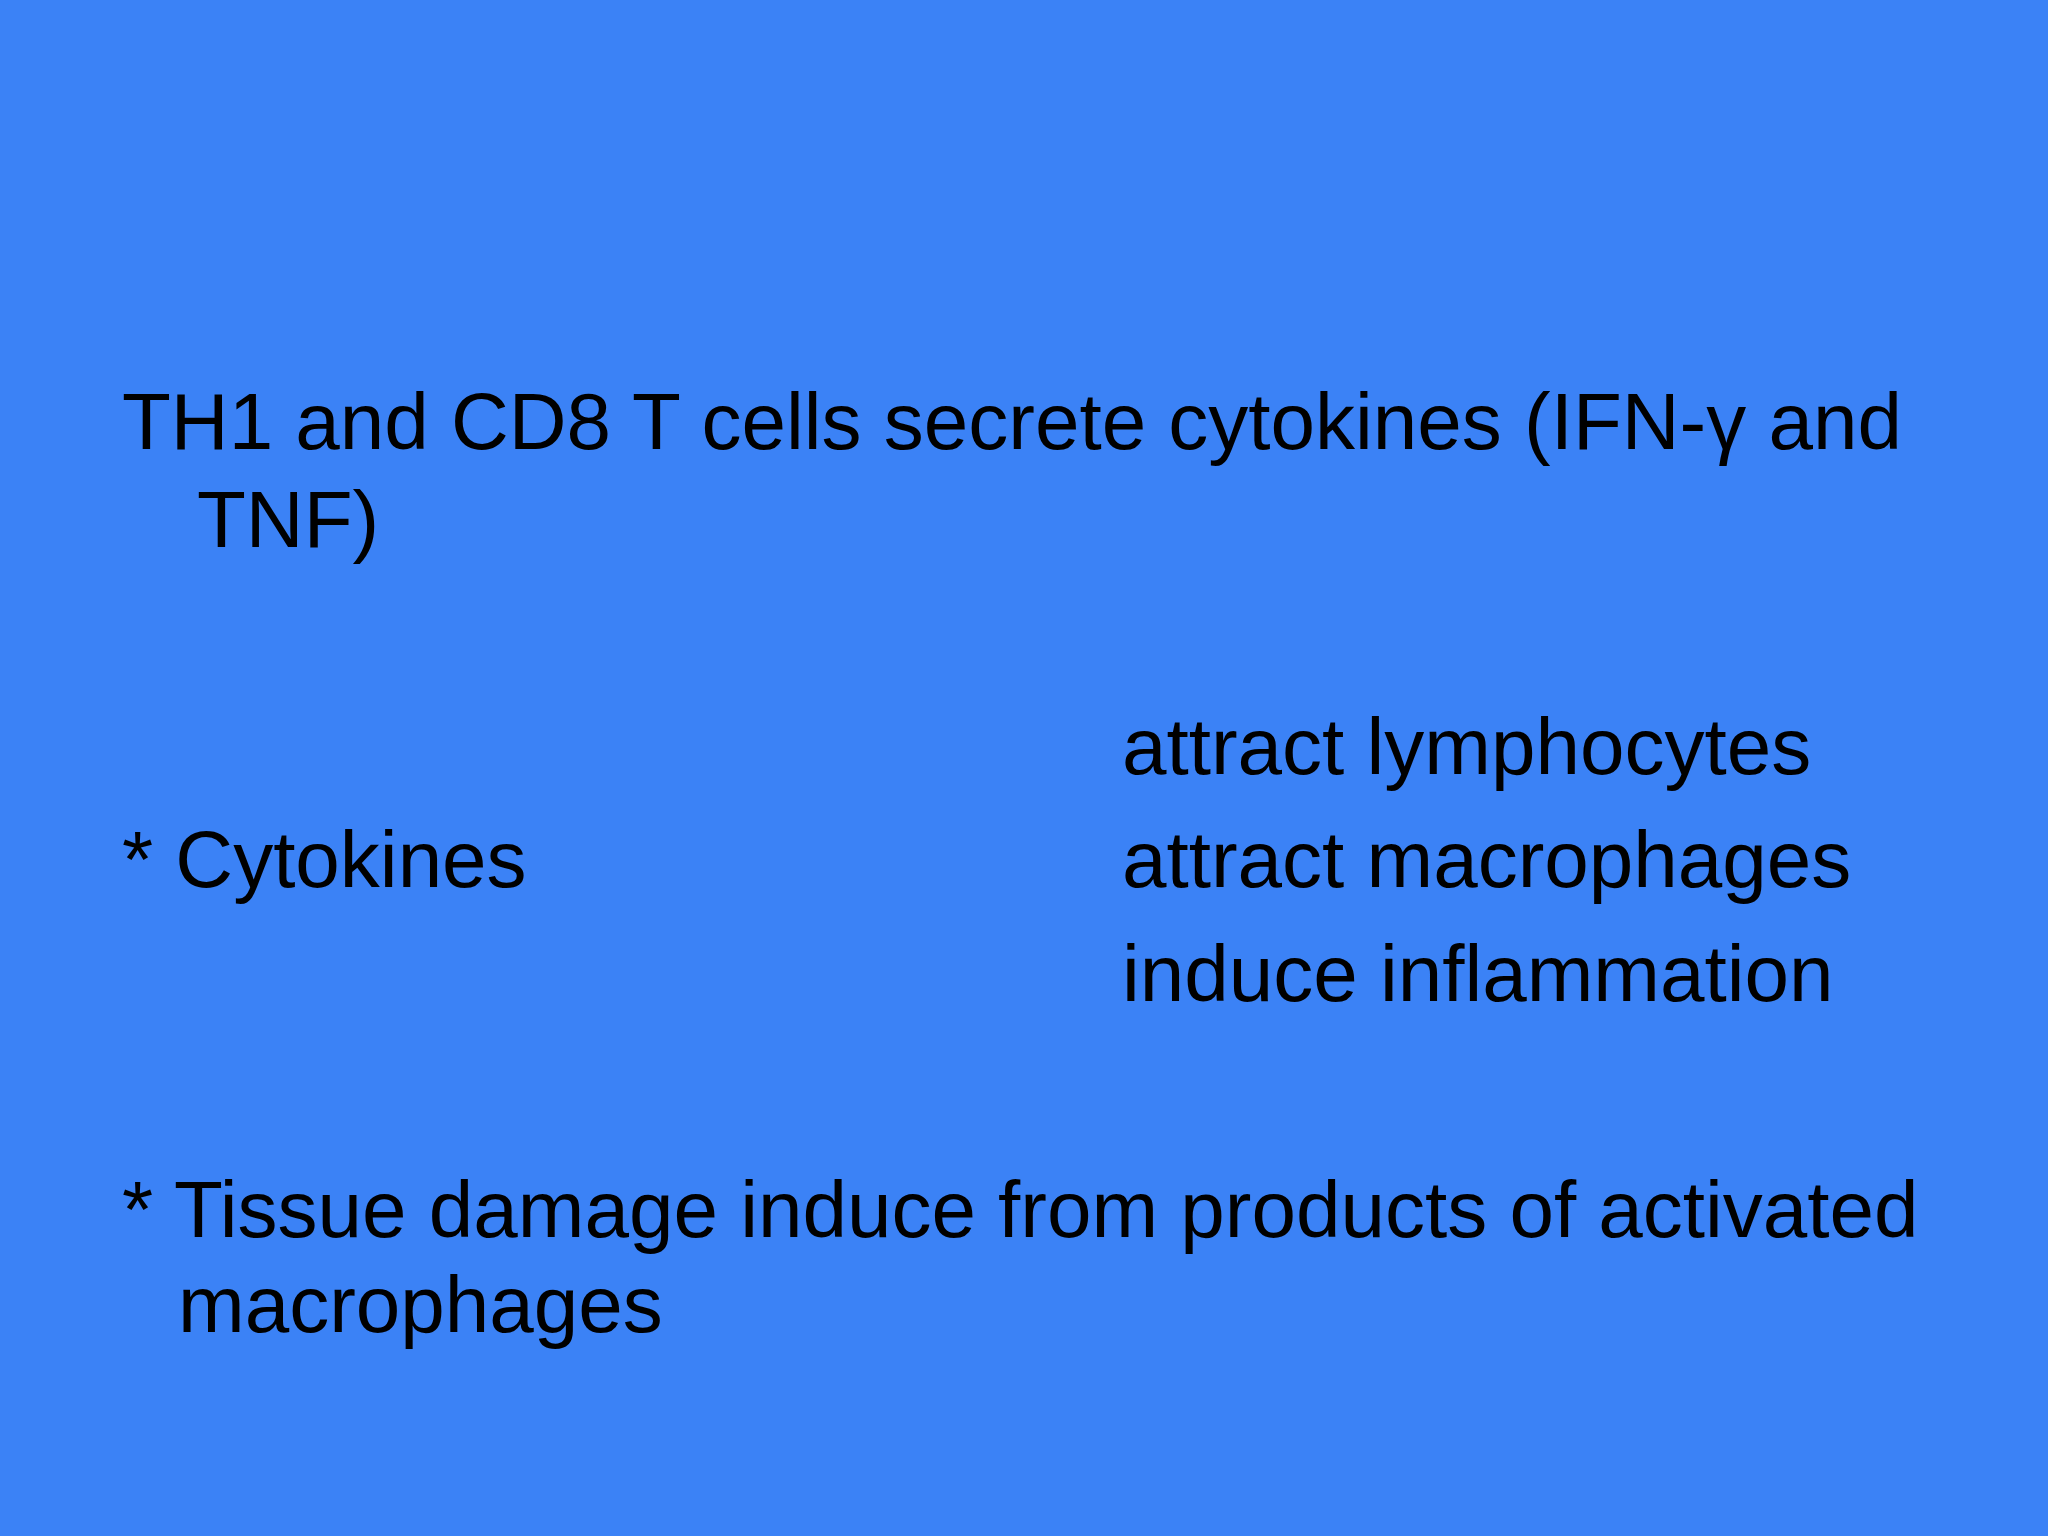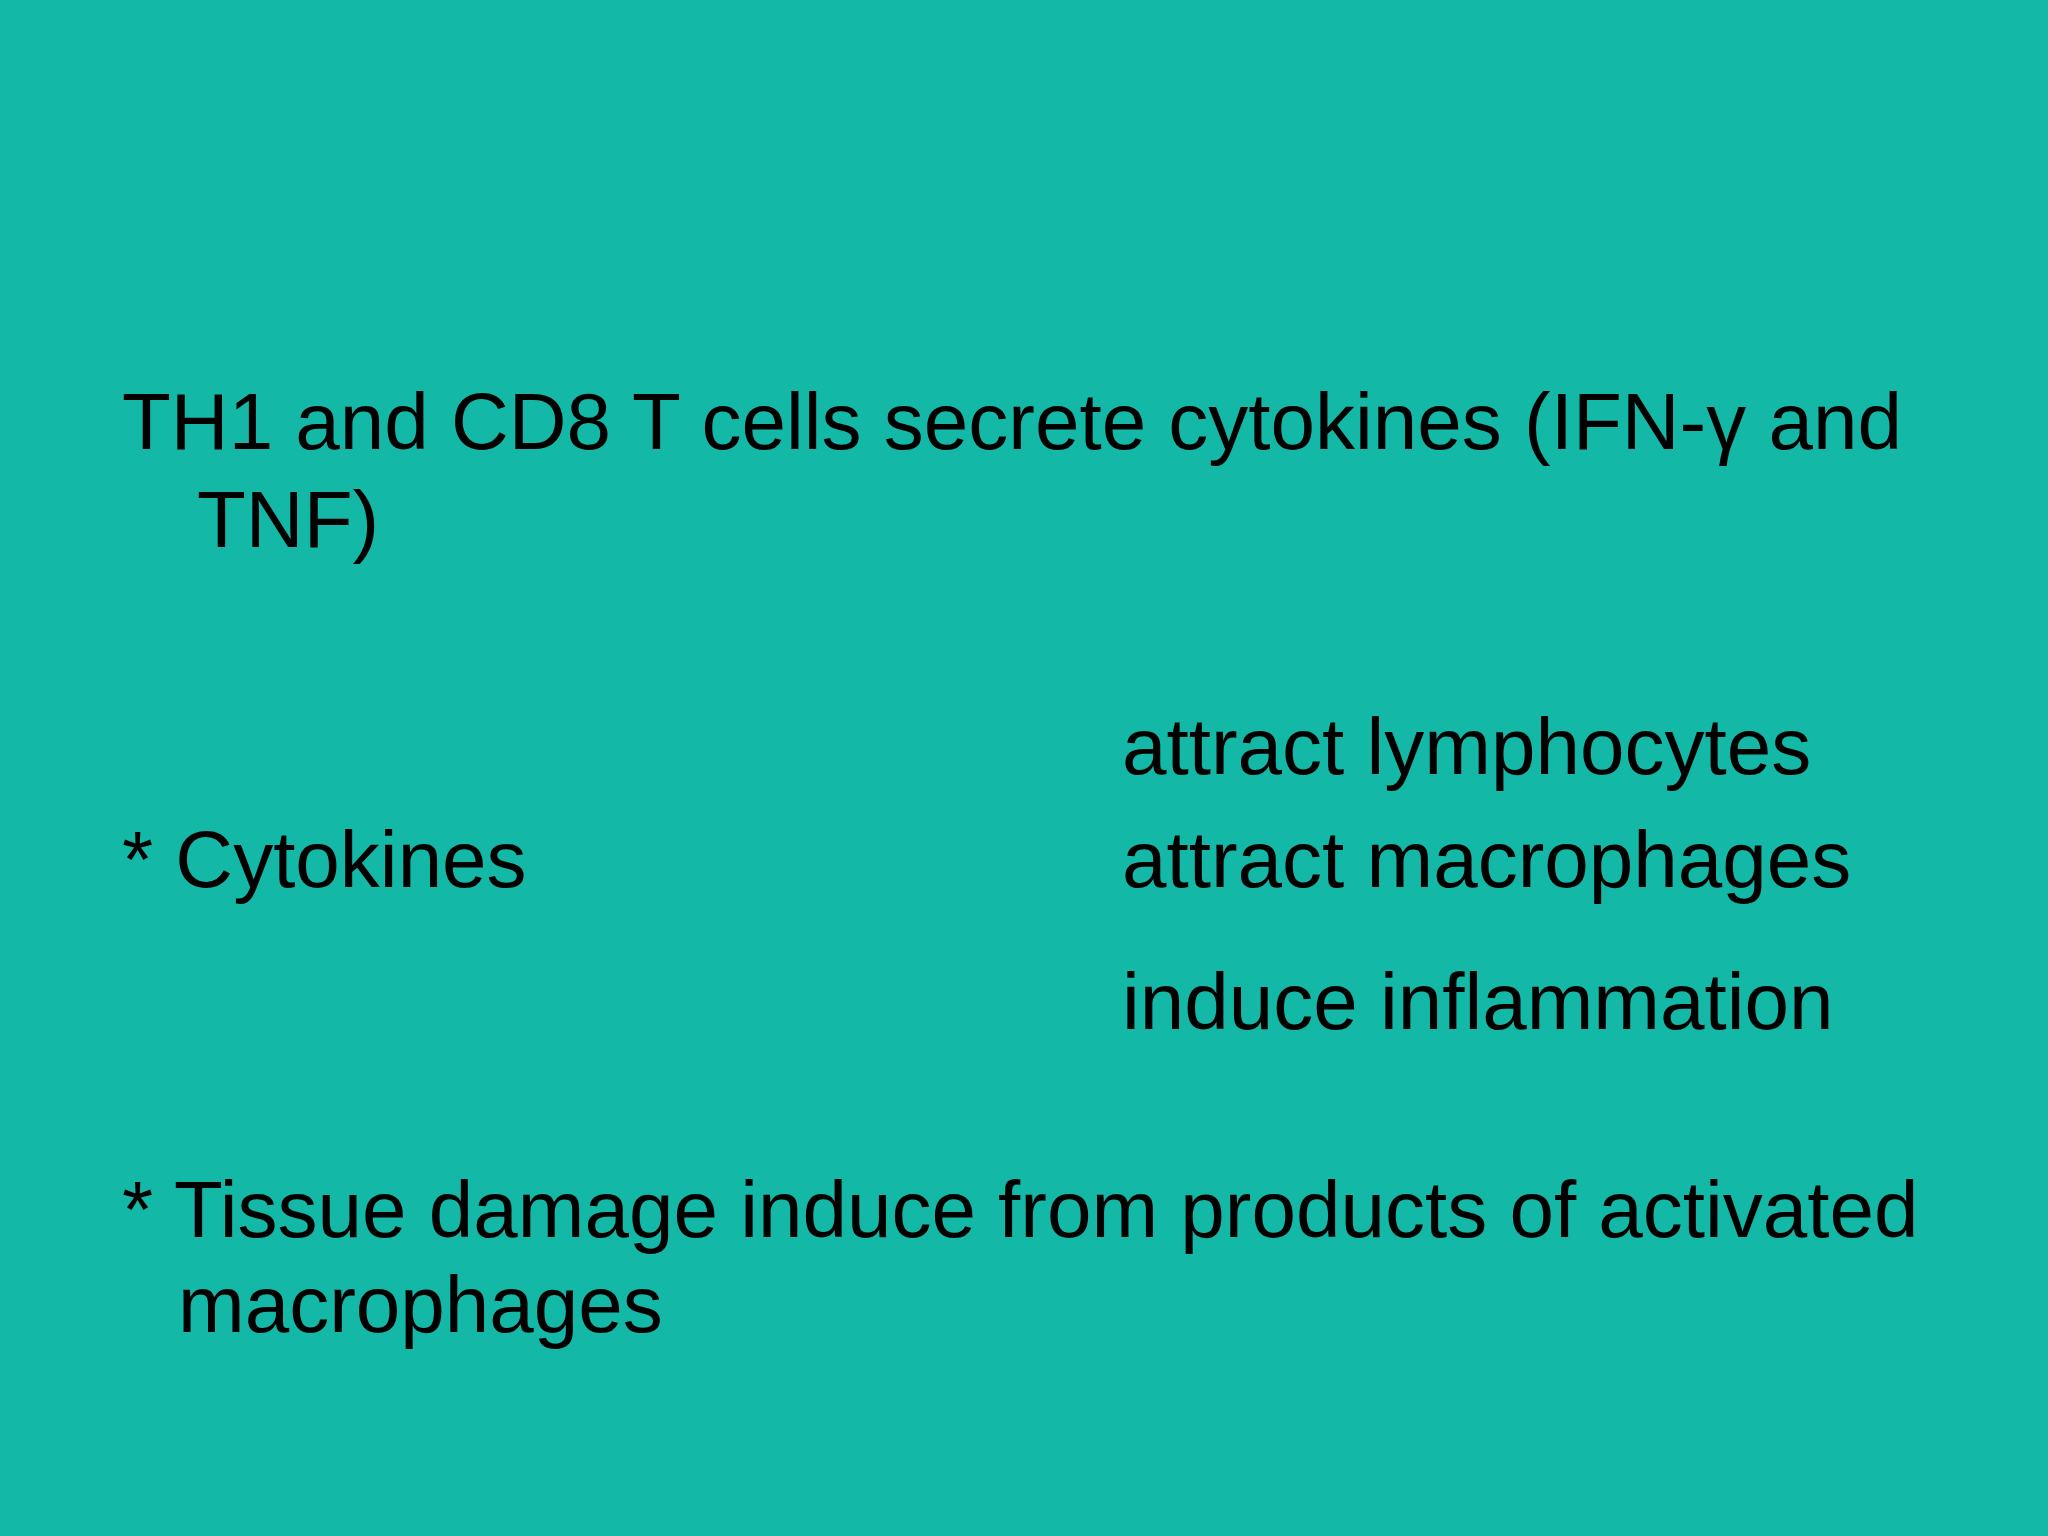--- a/index.html
+++ b/index.html
@@ -9,39 +9,39 @@
   body {
     width: 2048px;
     height: 1536px;
     background: #ffffff;
     overflow: hidden;
   }
   .slide {
     position: relative;
     width: 2048px;
     height: 1536px;
-    background: #14b8a6;
+    background: #3b82f6;
     font-family: "Liberation Sans", sans-serif;
     color: #000000;
   }
   .line {
     position: absolute;
     font-size: 80px;
     line-height: 96px;
     white-space: nowrap;
     color: #000000;
   }
   
   .intro-line-1   { left: 122px;  top: 374px;  }
   .intro-line-2   { left: 197px;  top: 472px;  }
   
   .effect-1       { left: 1122px; top: 699px; text-align: center;  }
   .cytokines-lbl  { left: 122px;  top: 812px;  }
   .effect-2       { left: 1122px; top: 812px;  }
-  .effect-3       { left: 1122px; top: 954px;  }
+  .effect-3       { left: 1122px; top: 926px;  }
   
   .tissue-line-1  { left: 122px;  top: 1162px; }
   .tissue-line-2  { left: 178px;  top: 1257px; }
 </style>
 </head>
 <body>
 
 <div class="slide">
 
   <div class="intro-block">

